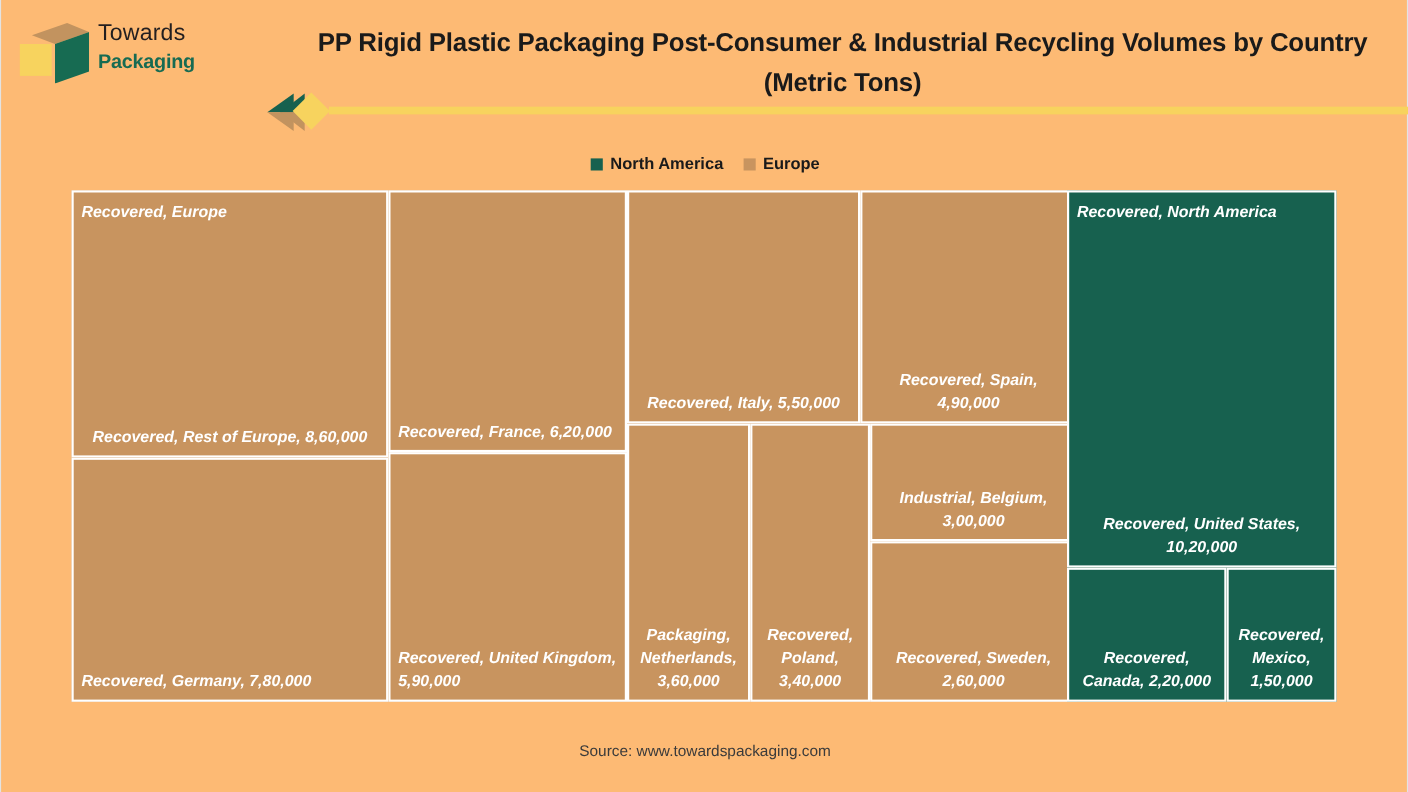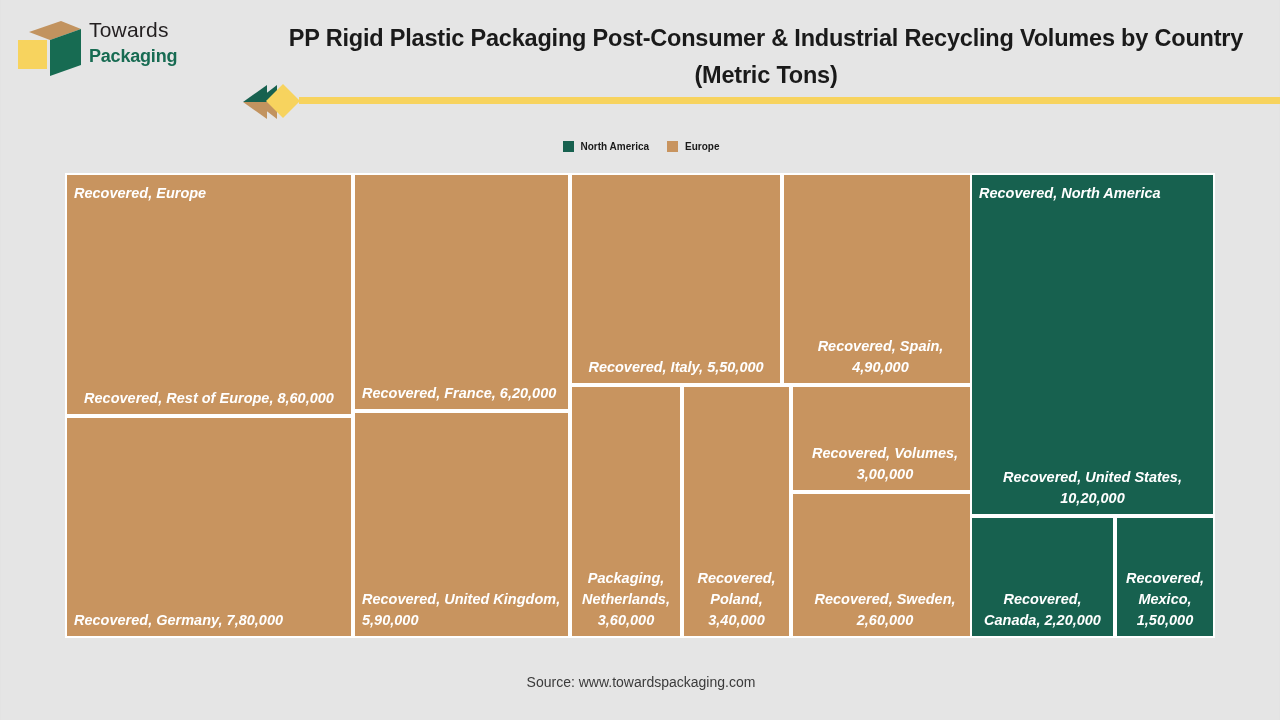--- a/index.html
+++ b/index.html
@@ -16,21 +16,21 @@
     position: relative;
   }
   .page {
     position: absolute;
     left: 0; top: 0;
     width: 1280px;
     height: 720px;
     box-sizing: border-box;
     border-left: 1px solid #e3e3e3;
     border-right: 1px solid #e3e3e3;
-    background: #e5e5e5;
+    background: #fdba74;
   }
 
   
   .logo {
     position: absolute;
     left: 14px;
     top: 16px;
     width: 232px;
     height: 62px;
   }
@@ -142,23 +142,23 @@
     left: 0;
     top: 141px;
     width: 1280px;
     display: flex;
     justify-content: center;
     align-items: center;
     gap: 18px;
   }
   .legend-item {
     display: flex;
-    align-items: flex-start;
+    align-items: center;
     gap: 7px;
-    font-size: 10px;
+    font-size: 15px;
     font-weight: 700;
     color: #1a1a1a;
   }
   .legend-swatch {
     width: 11px;
     height: 11px;
     display: inline-block;
   }
 
   
@@ -286,21 +286,21 @@
 
     <div class="tile tan" style="left:505px; top:212px; width:112px; height:253px;">
       <div class="tile-label">Packaging, Netherlands, 3,60,000</div>
     </div>
 
     <div class="tile tan" style="left:617px; top:212px; width:109px; height:253px;">
       <div class="tile-label">Recovered, Poland, 3,40,000</div>
     </div>
 
     <div class="tile tan" style="left:726px; top:212px; width:188px; height:107px;">
-      <div class="tile-label">Recovered, Volumes, 3,00,000</div>
+      <div class="tile-label">Industrial, Belgium, 3,00,000</div>
     </div>
 
     <div class="tile tan" style="left:726px; top:319px; width:188px; height:146px;">
       <div class="tile-label">Recovered, Sweden, 2,60,000</div>
     </div>
 
     <div class="tile green" style="left:905px; top:0px; width:245px; height:343px;">
       <div class="group-header">Recovered, North America</div>
       <div class="tile-label">Recovered, United States, 10,20,000</div>
     </div>

